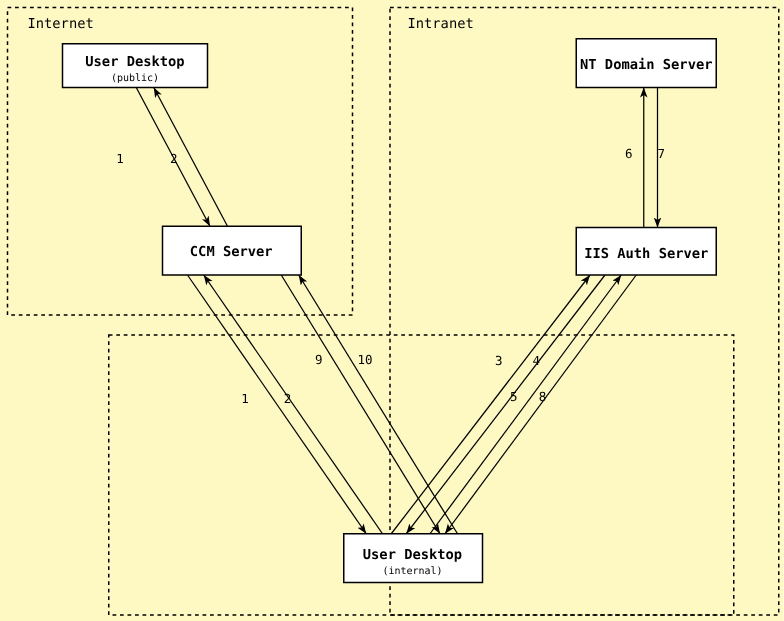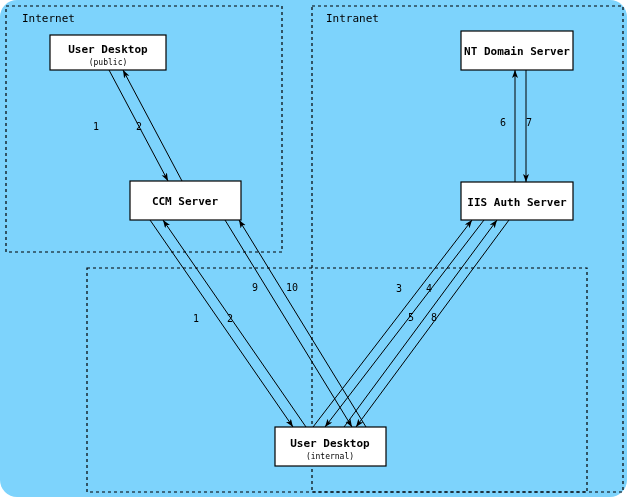--- a/index.html
+++ b/index.html
@@ -10,22 +10,21 @@
   body {
     width: 627px;
     height: 497px;
     font-family: "DejaVu Sans Mono", monospace;
     overflow: hidden;
   }
   #diagram-root {
     position: relative;
     width: 627px;
     height: 497px;
-    background: #7dd3fc;
-    border-radius: 17px;
+    background: #fef9c3;
   }
   svg.canvas {
     position: absolute;
     left: 0;
     top: 0;
     width: 627px;
     height: 497px;
   }
   .zone-label {
     font-family: "DejaVu Sans Mono", monospace;

